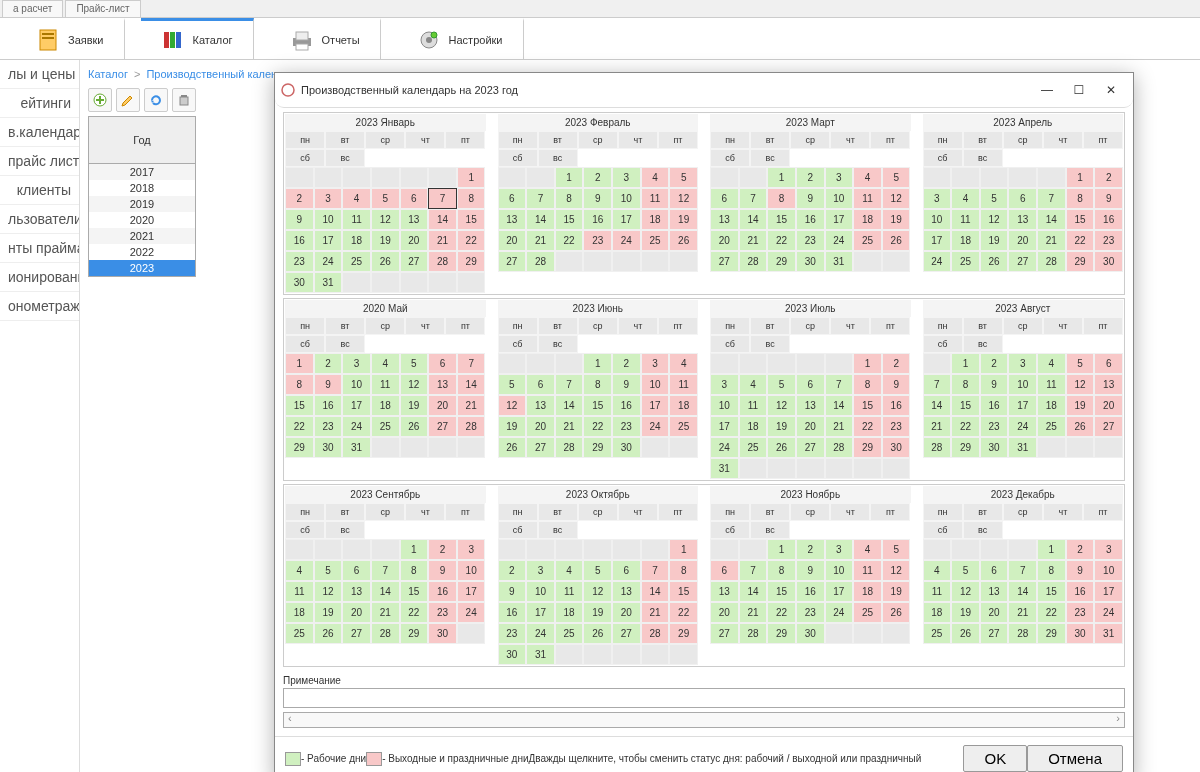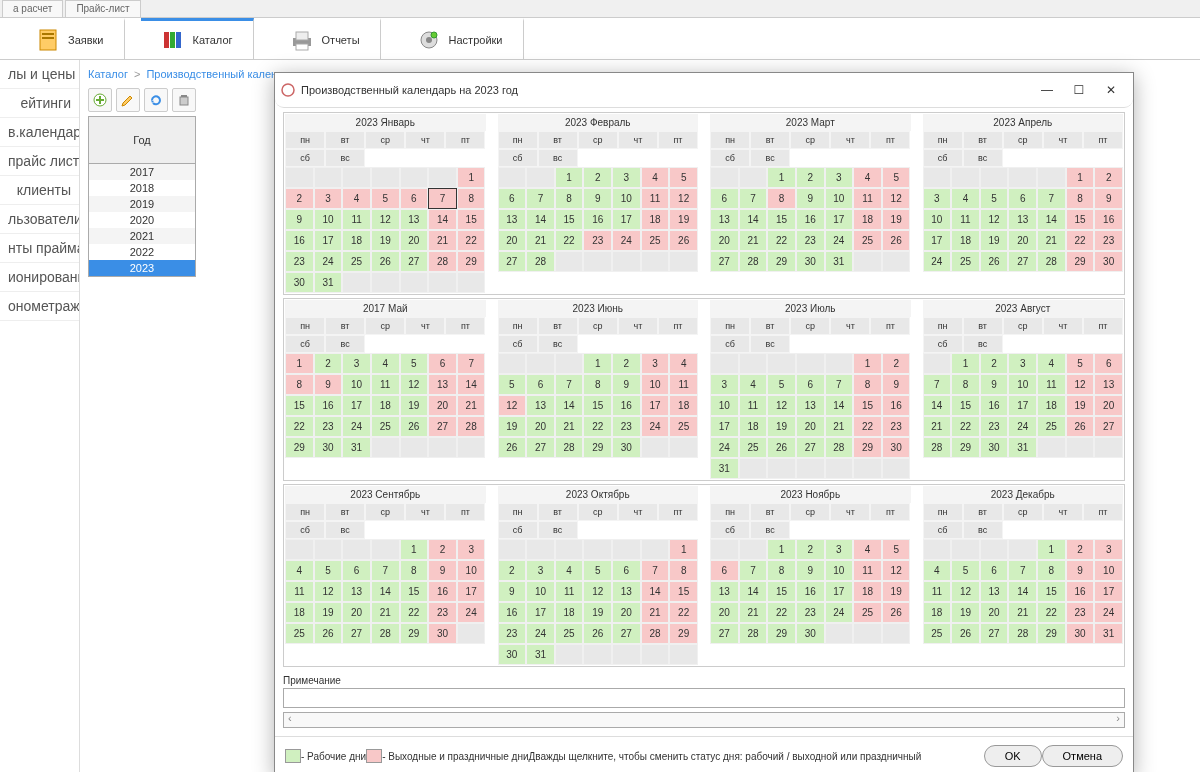--- a/index.html
+++ b/index.html
@@ -53,21 +53,21 @@
 .note-scroll { width: 100%; height: 16px; border: 1px solid #aaa; margin-top: 4px; background: #f8f8f8; position: relative; }
 .note-scroll::before { content: '‹'; position: absolute; left: 4px; top: -1px; color: #888; }
 .note-scroll::after { content: '›'; position: absolute; right: 4px; top: -1px; color: #888; }
 
 .dialog-footer { display: flex; align-items: center; padding: 8px 10px; border-top: 1px solid #ddd; }
 .legend-box { width: 16px; height: 14px; border: 1px solid #999; }
 .legend-box.w { background: #d0f0c0; }
 .legend-box.h { background: #f8c8c8; }
 .legend-text { font-size: 10px; }
 .spacer { flex: 1; }
-.dlg-btn { padding: 4px 20px; border: 1px solid #999; background: #eee; cursor: pointer; font-size: 11px; border-radius: 11px; }
+.dlg-btn { padding: 4px 20px; border: 1px solid #999; background: #eee; cursor: pointer; font-size: 15px; border-radius: 2px; }
 
 .below-toolbar { display: flex; align-items: flex-start; }
 </style>
 </head>
 <body>
 
 <div class="top-tabs">
   <div class="top-tab">а расчет</div>
   <div class="top-tab">Прайс-лист</div>
 </div>
@@ -379,21 +379,21 @@
                   <div class="cal-day w">26</div>
                   <div class="cal-day w">27</div>
                   <div class="cal-day w">28</div>
                   <div class="cal-day h">29</div>
                   <div class="cal-day h">30</div>
                 </div>
               </div>
             </div>
             <div class="cal-row">
               <div class="cal-month">
-                <div class="cal-name">2017 Май</div>
+                <div class="cal-name">2020 Май</div>
                 <div class="cal-dow">
                   <div>пн</div>
                   <div>вт</div>
                   <div>ср</div>
                   <div>чт</div>
                   <div>пт</div>
                   <div>сб</div>
                   <div>вс</div>
                 </div>
                 <div class="cal-days">

